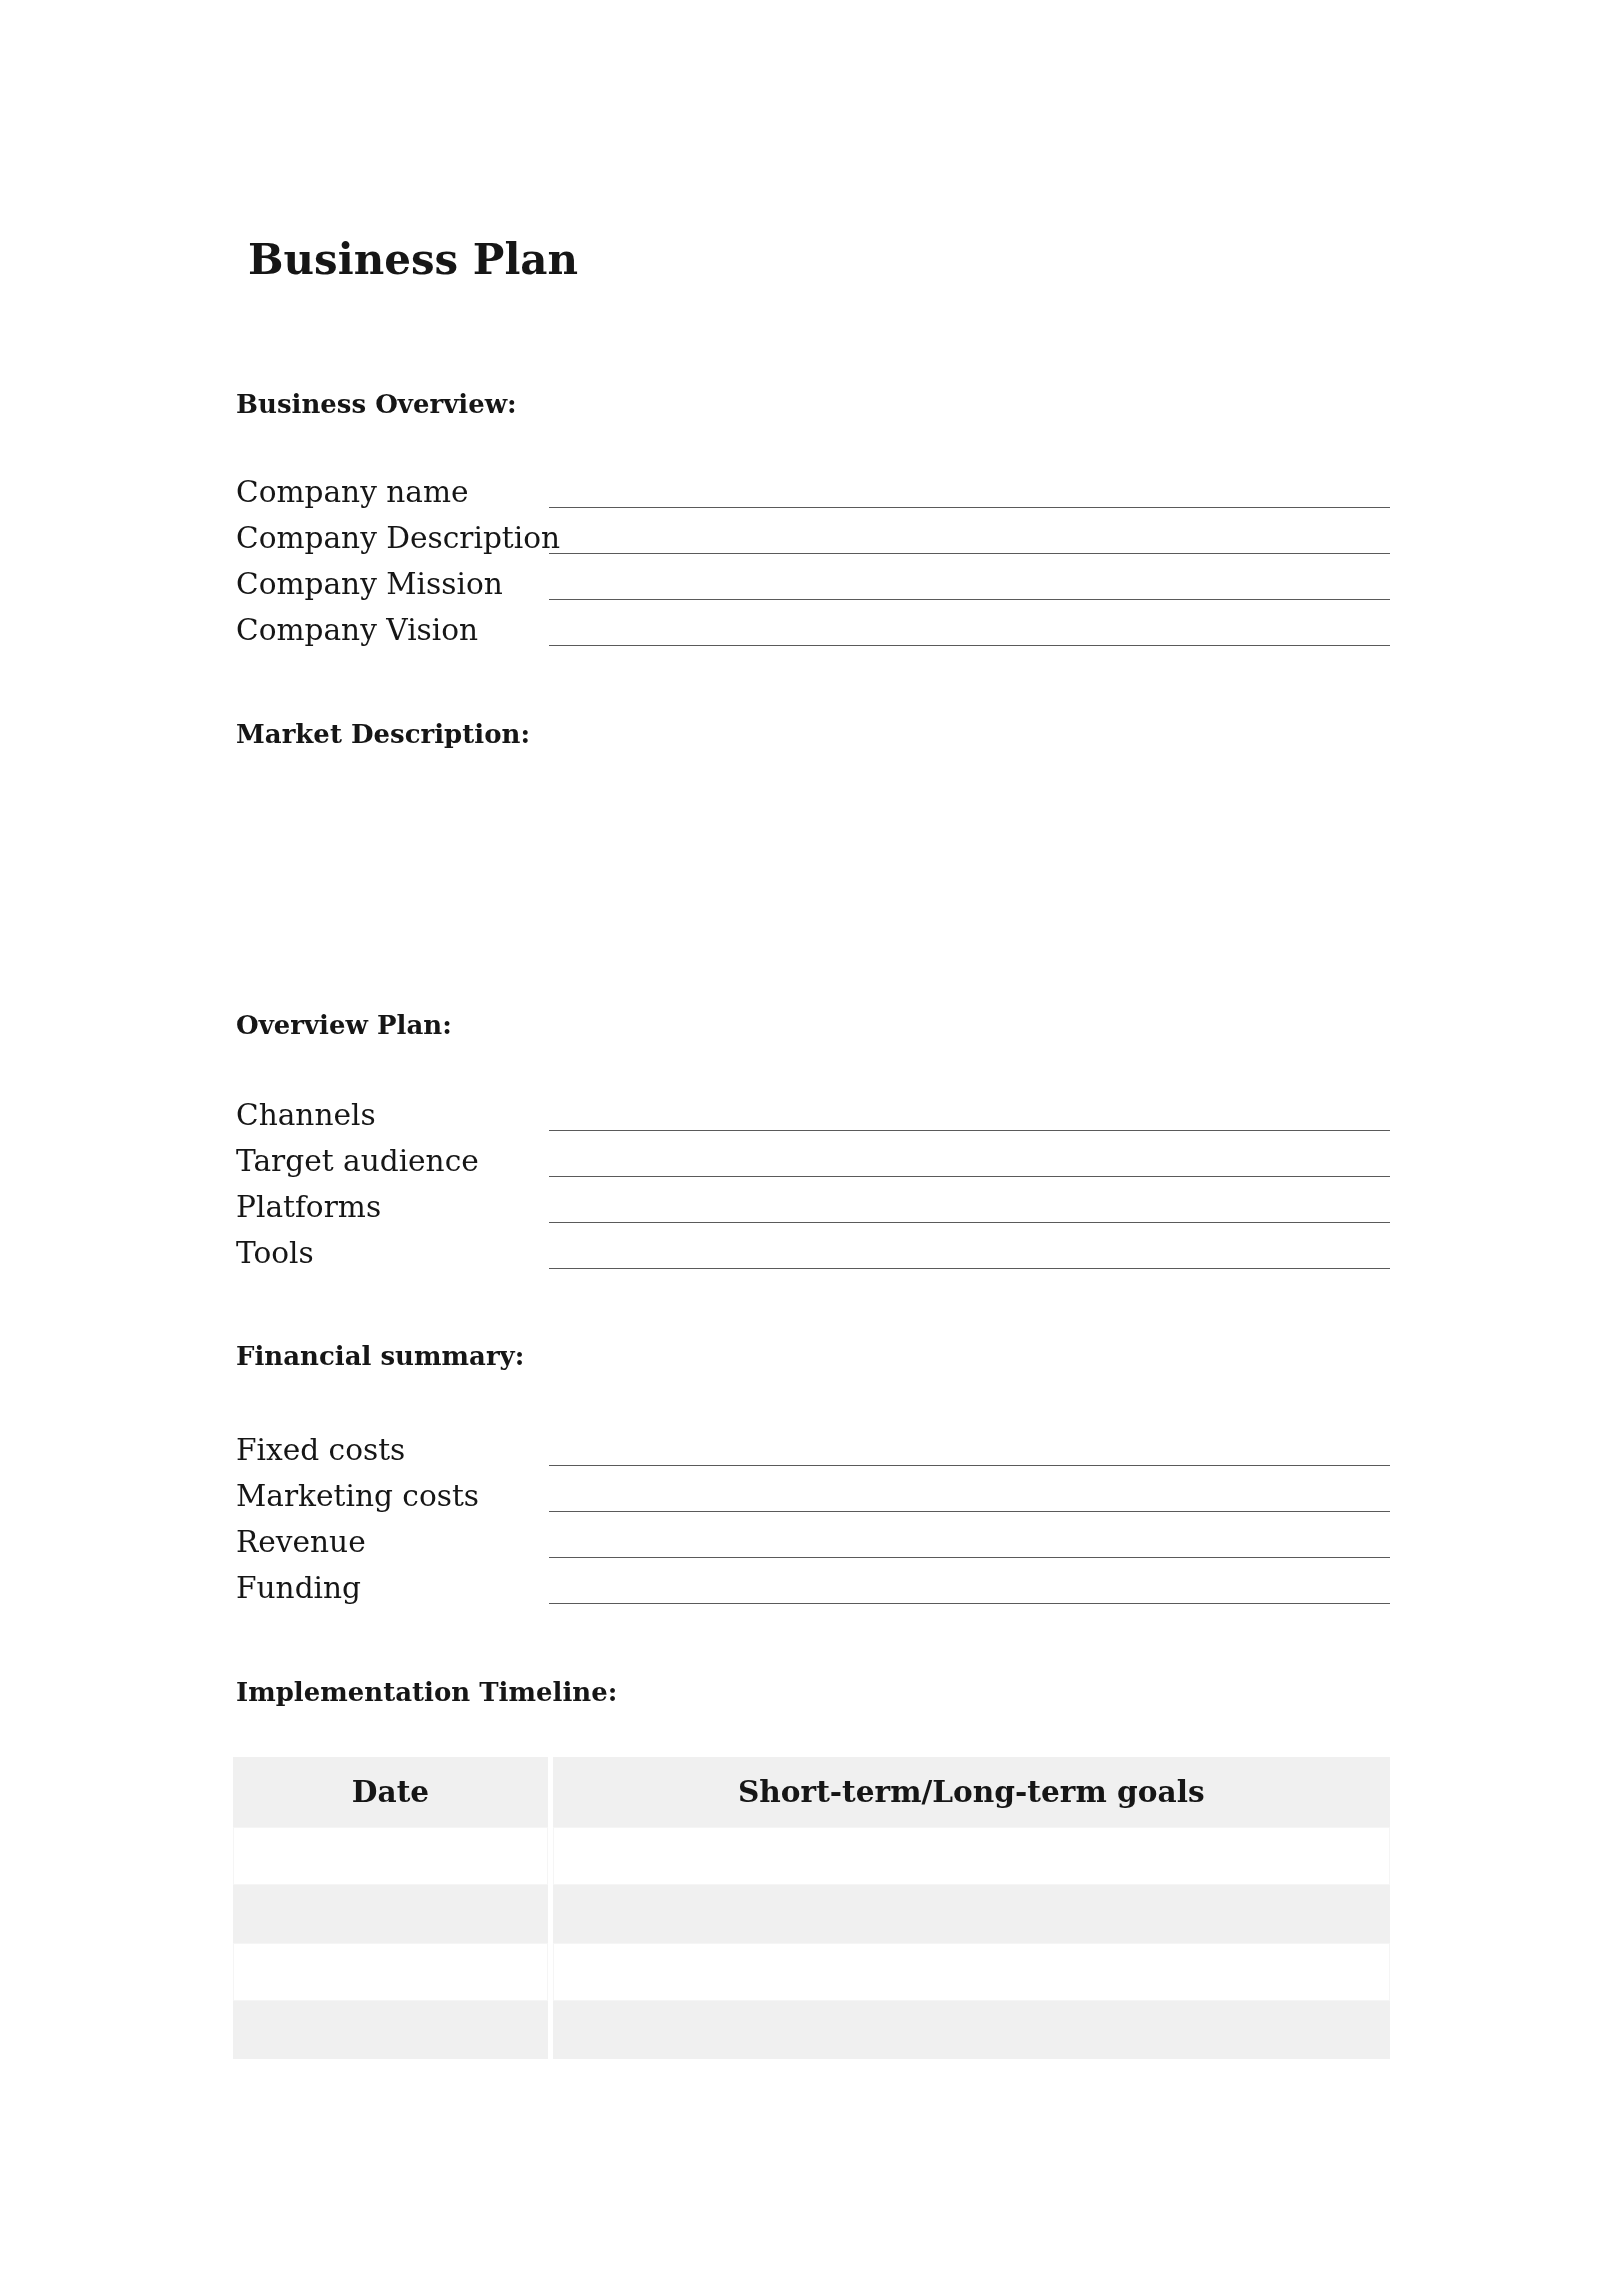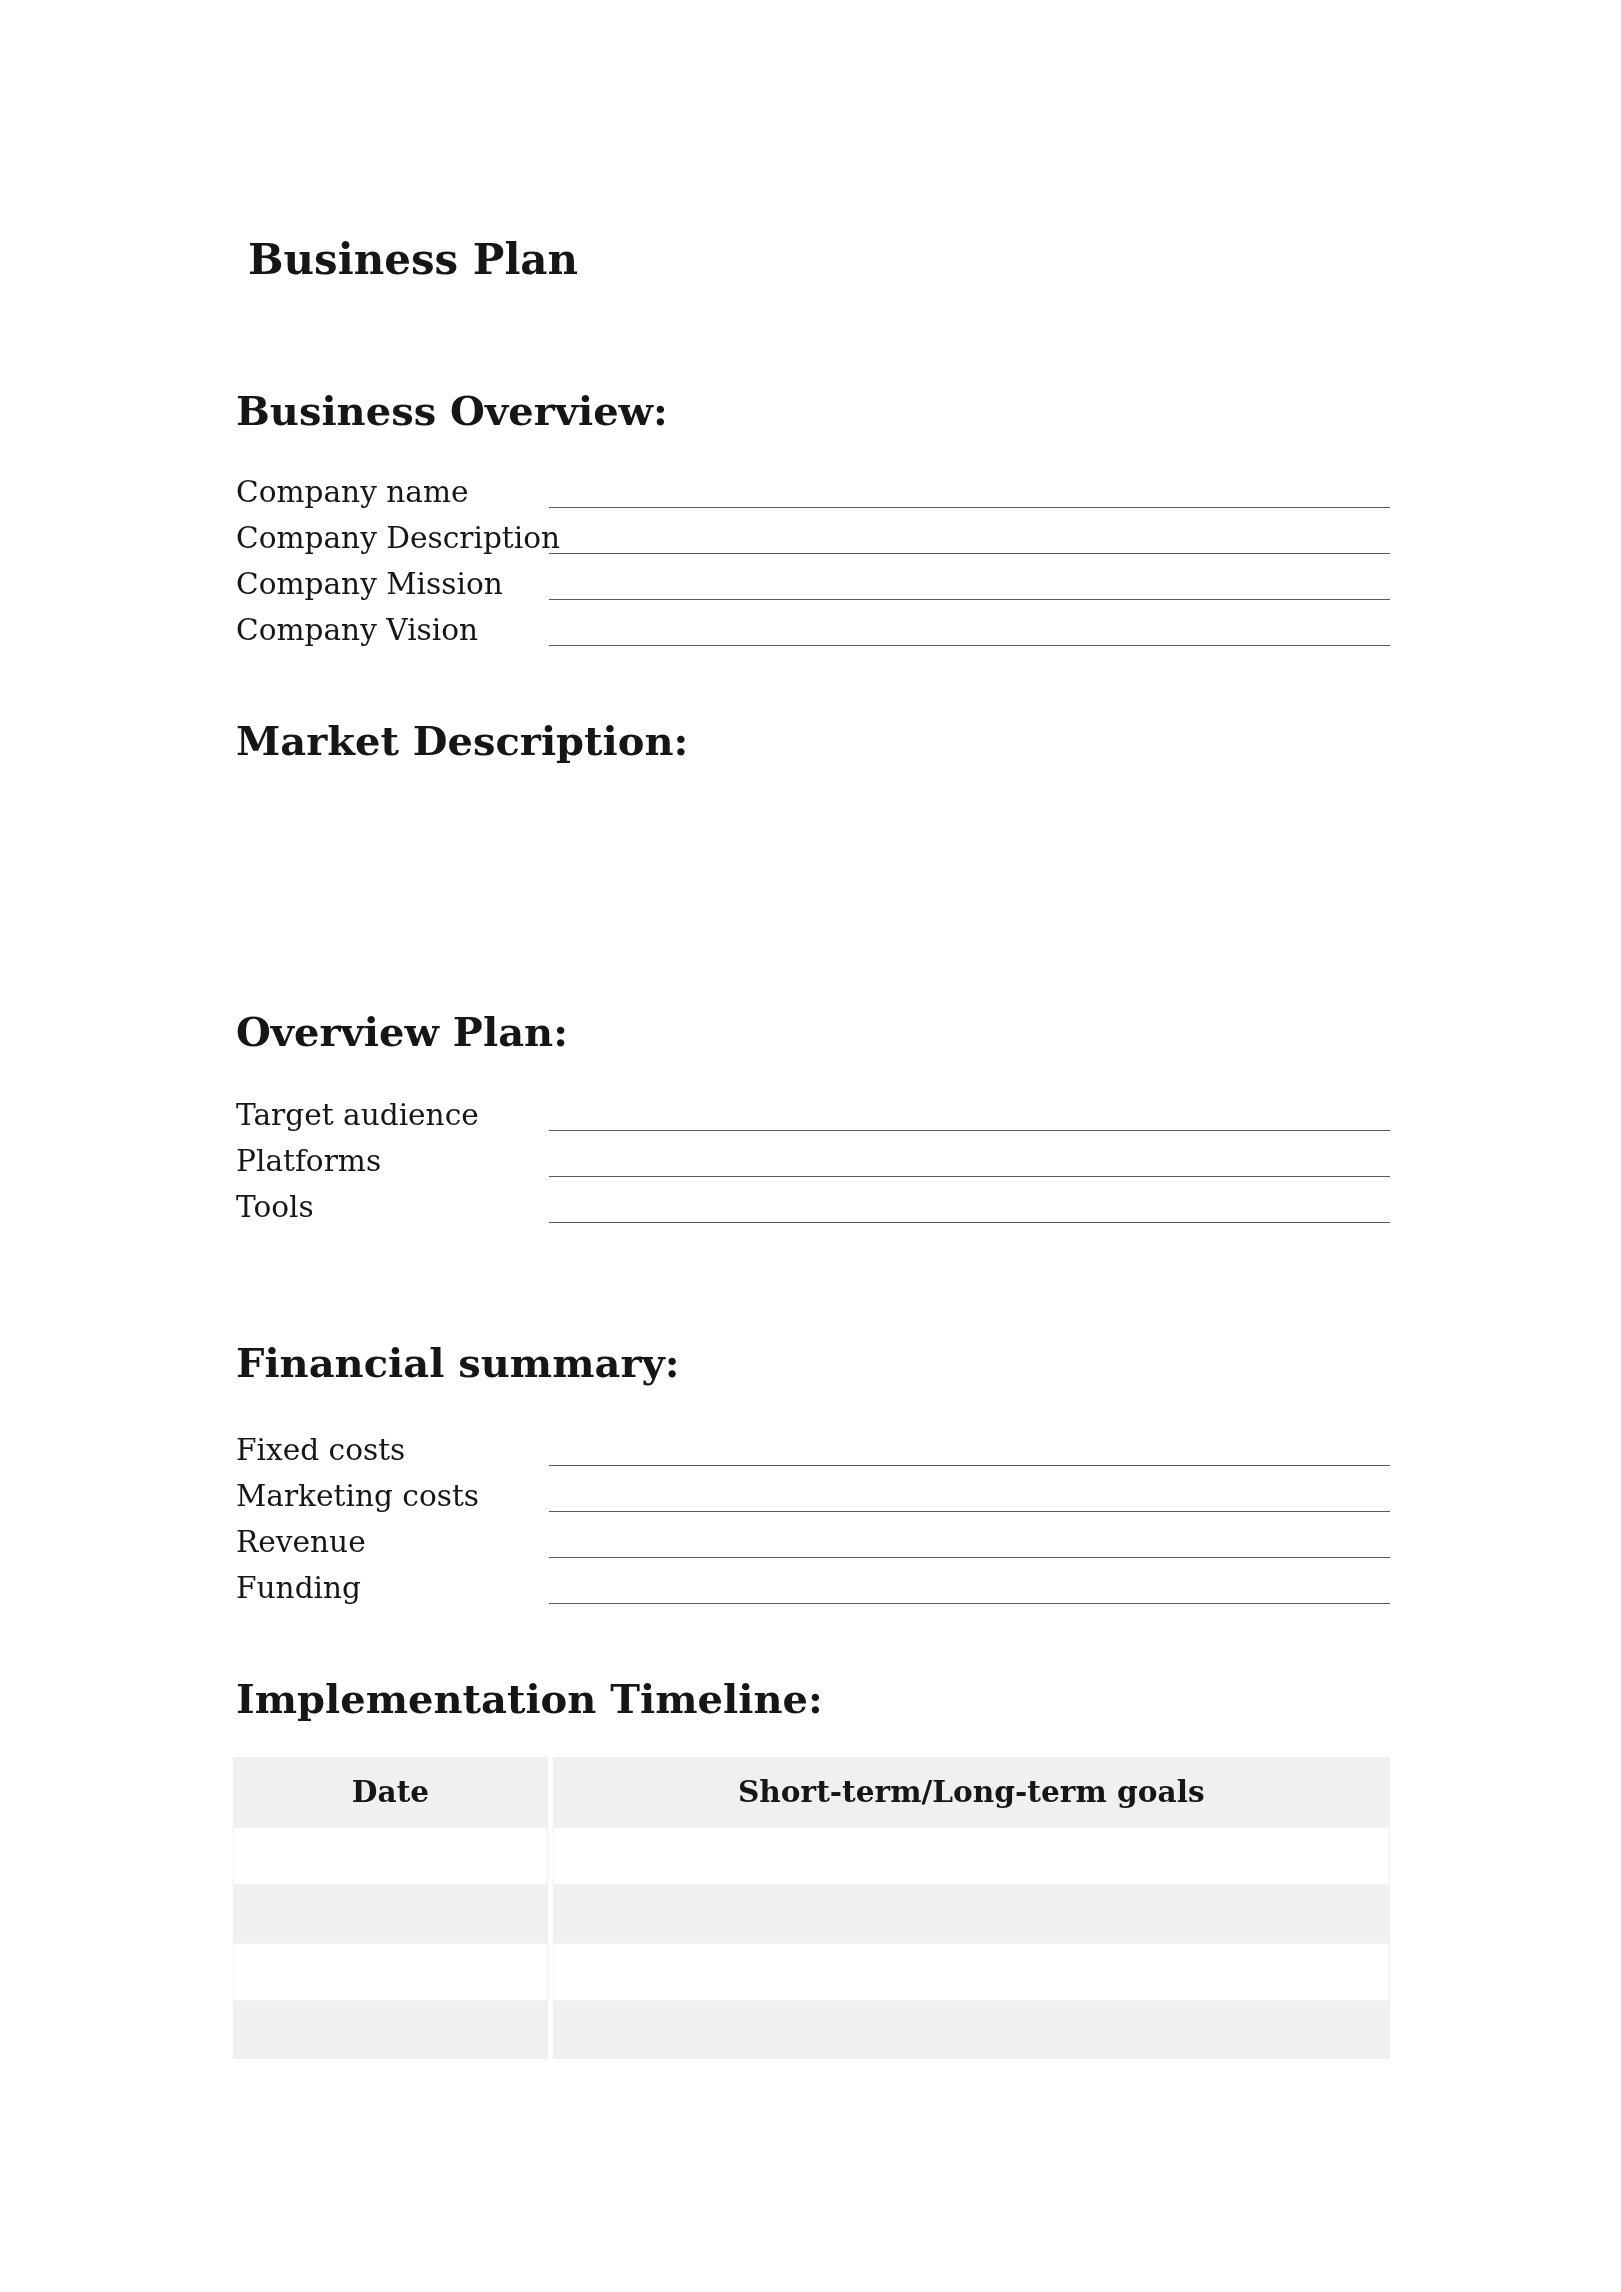--- a/index.html
+++ b/index.html
@@ -22,21 +22,21 @@
     top: 227px;
     margin: 12px;
     font-size: 42px;
     font-weight: 700;
     line-height: 1;
     white-space: nowrap;
   }
   .sec-heading {
     position: absolute;
     left: 236px;
-    font-size: 40px;
+    font-size: 26px;
     font-weight: 700;
     line-height: 1;
     white-space: nowrap;
   }
   .field-group {
     position: absolute;
     left: 236px;
     right: 232px; 
   }
   .field-row {
@@ -114,20 +114,24 @@
       <div class="field-label">Company Vision</div>
       <div class="field-line"></div>
     </div>
   </div>
 
   <div class="sec-heading" style="top:721px">Market Description:</div>
 
   <div class="sec-heading" style="top:1012px">Overview Plan:</div>
   <div class="field-group" style="top:1090px">
     <div class="field-row">
+      <div class="field-label">Channels</div>
+      <div class="field-line"></div>
+    </div>
+    <div class="field-row">
       <div class="field-label">Target audience</div>
       <div class="field-line"></div>
     </div>
     <div class="field-row">
       <div class="field-label">Platforms</div>
       <div class="field-line"></div>
     </div>
     <div class="field-row">
       <div class="field-label">Tools</div>
       <div class="field-line"></div>

